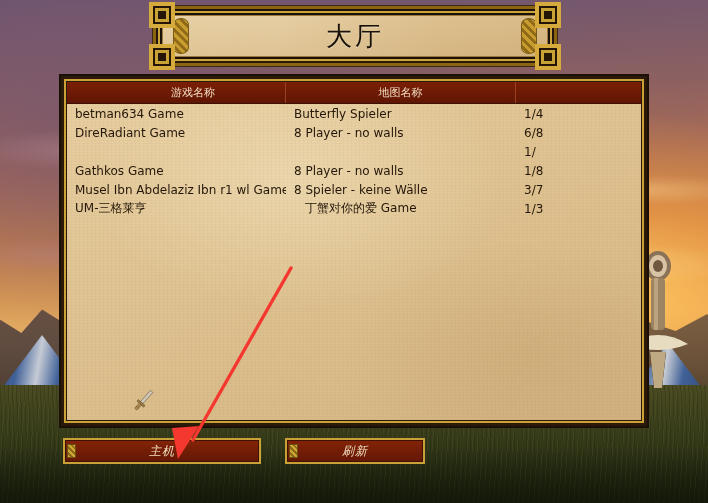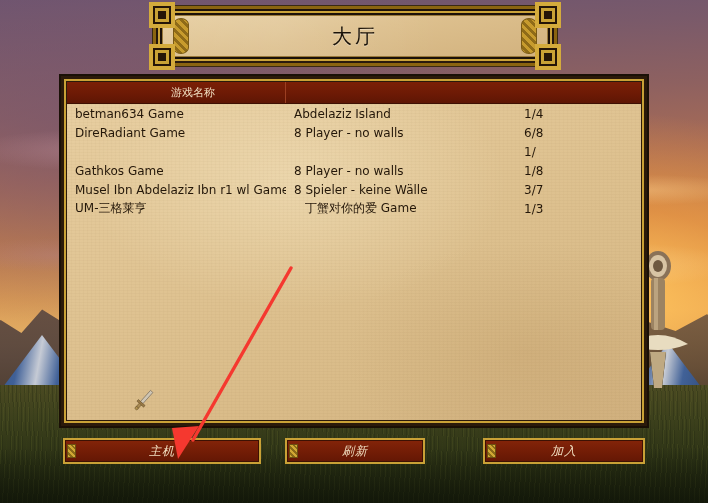--- a/index.html
+++ b/index.html
@@ -111,21 +111,21 @@
   }
   .banner-face {
     position: absolute; inset: 9px;
     background:
       radial-gradient(circle at 30% 40%, rgba(255,255,255,0.10), rgba(0,0,0,0) 60%),
       linear-gradient(170deg, #e7cfa2 0%, #ddc08e 45%, #d2b27e 100%);
     border: 1px solid #9a7a3c;
     display: flex; align-items: center; justify-content: center;
   }
   .banner-title {
-    font-size: 20px;
+    font-size: 26px;
     color: #1a1208;
     letter-spacing: 3px;
     font-family: Liberation Sans, sans-serif;
     text-shadow: 0 1px 0 rgba(255,255,255,0.35);
   }
   
   .knot {
     position: absolute; width: 26px; height: 26px;
     border: 4px solid #d4ab3c;
     background: #241507;
@@ -303,28 +303,29 @@
 
   <div class="panel">
     <div class="panel-inner-gold">
       <div class="panel-body">
         <div class="paper-noise"></div>
 
         <div class="tbl">
 
           <div class="tbl-head">
             <div class="th col-game">游戏名称</div>
+            <div class="th col-map">地图名称</div>
             <div class="th col-end"></div>
           </div>
 
           <div class="tbl-rows">
 
             <div class="row">
               <div class="cell game">betman634 Game</div>
-              <div class="cell map">Abdelaziz Island</div>
+              <div class="cell map">Butterfly Spieler</div>
               <div class="cell ply">1/4</div>
             </div>
 
             <div class="row">
               <div class="cell game">DireRadiant Game</div>
               <div class="cell map">8 Player - no walls</div>
               <div class="cell ply">6/8</div>
             </div>
 
             <div class="row">
@@ -369,24 +370,20 @@
 
   <div class="btn-row">
     <div class="btn host">
       <span class="btn-orn"></span>
       <span class="btn-label">主机</span>
     </div>
     <div class="btn refresh">
       <span class="btn-orn"></span>
       <span class="btn-label">刷新</span>
     </div>
-    <div class="btn join">
-      <span class="btn-orn"></span>
-      <span class="btn-label">加入</span>
-    </div>
   </div>
 
   <svg class="annot" viewBox="0 0 708 503">
     <line x1="291" y1="268" x2="193" y2="440" stroke="#f5382f" stroke-width="3.4" stroke-linecap="round"></line>
     <polygon points="178,459 199,426 172,428" fill="#f5382f"></polygon>
   </svg>
 
 </div>
 
 </body></html>

